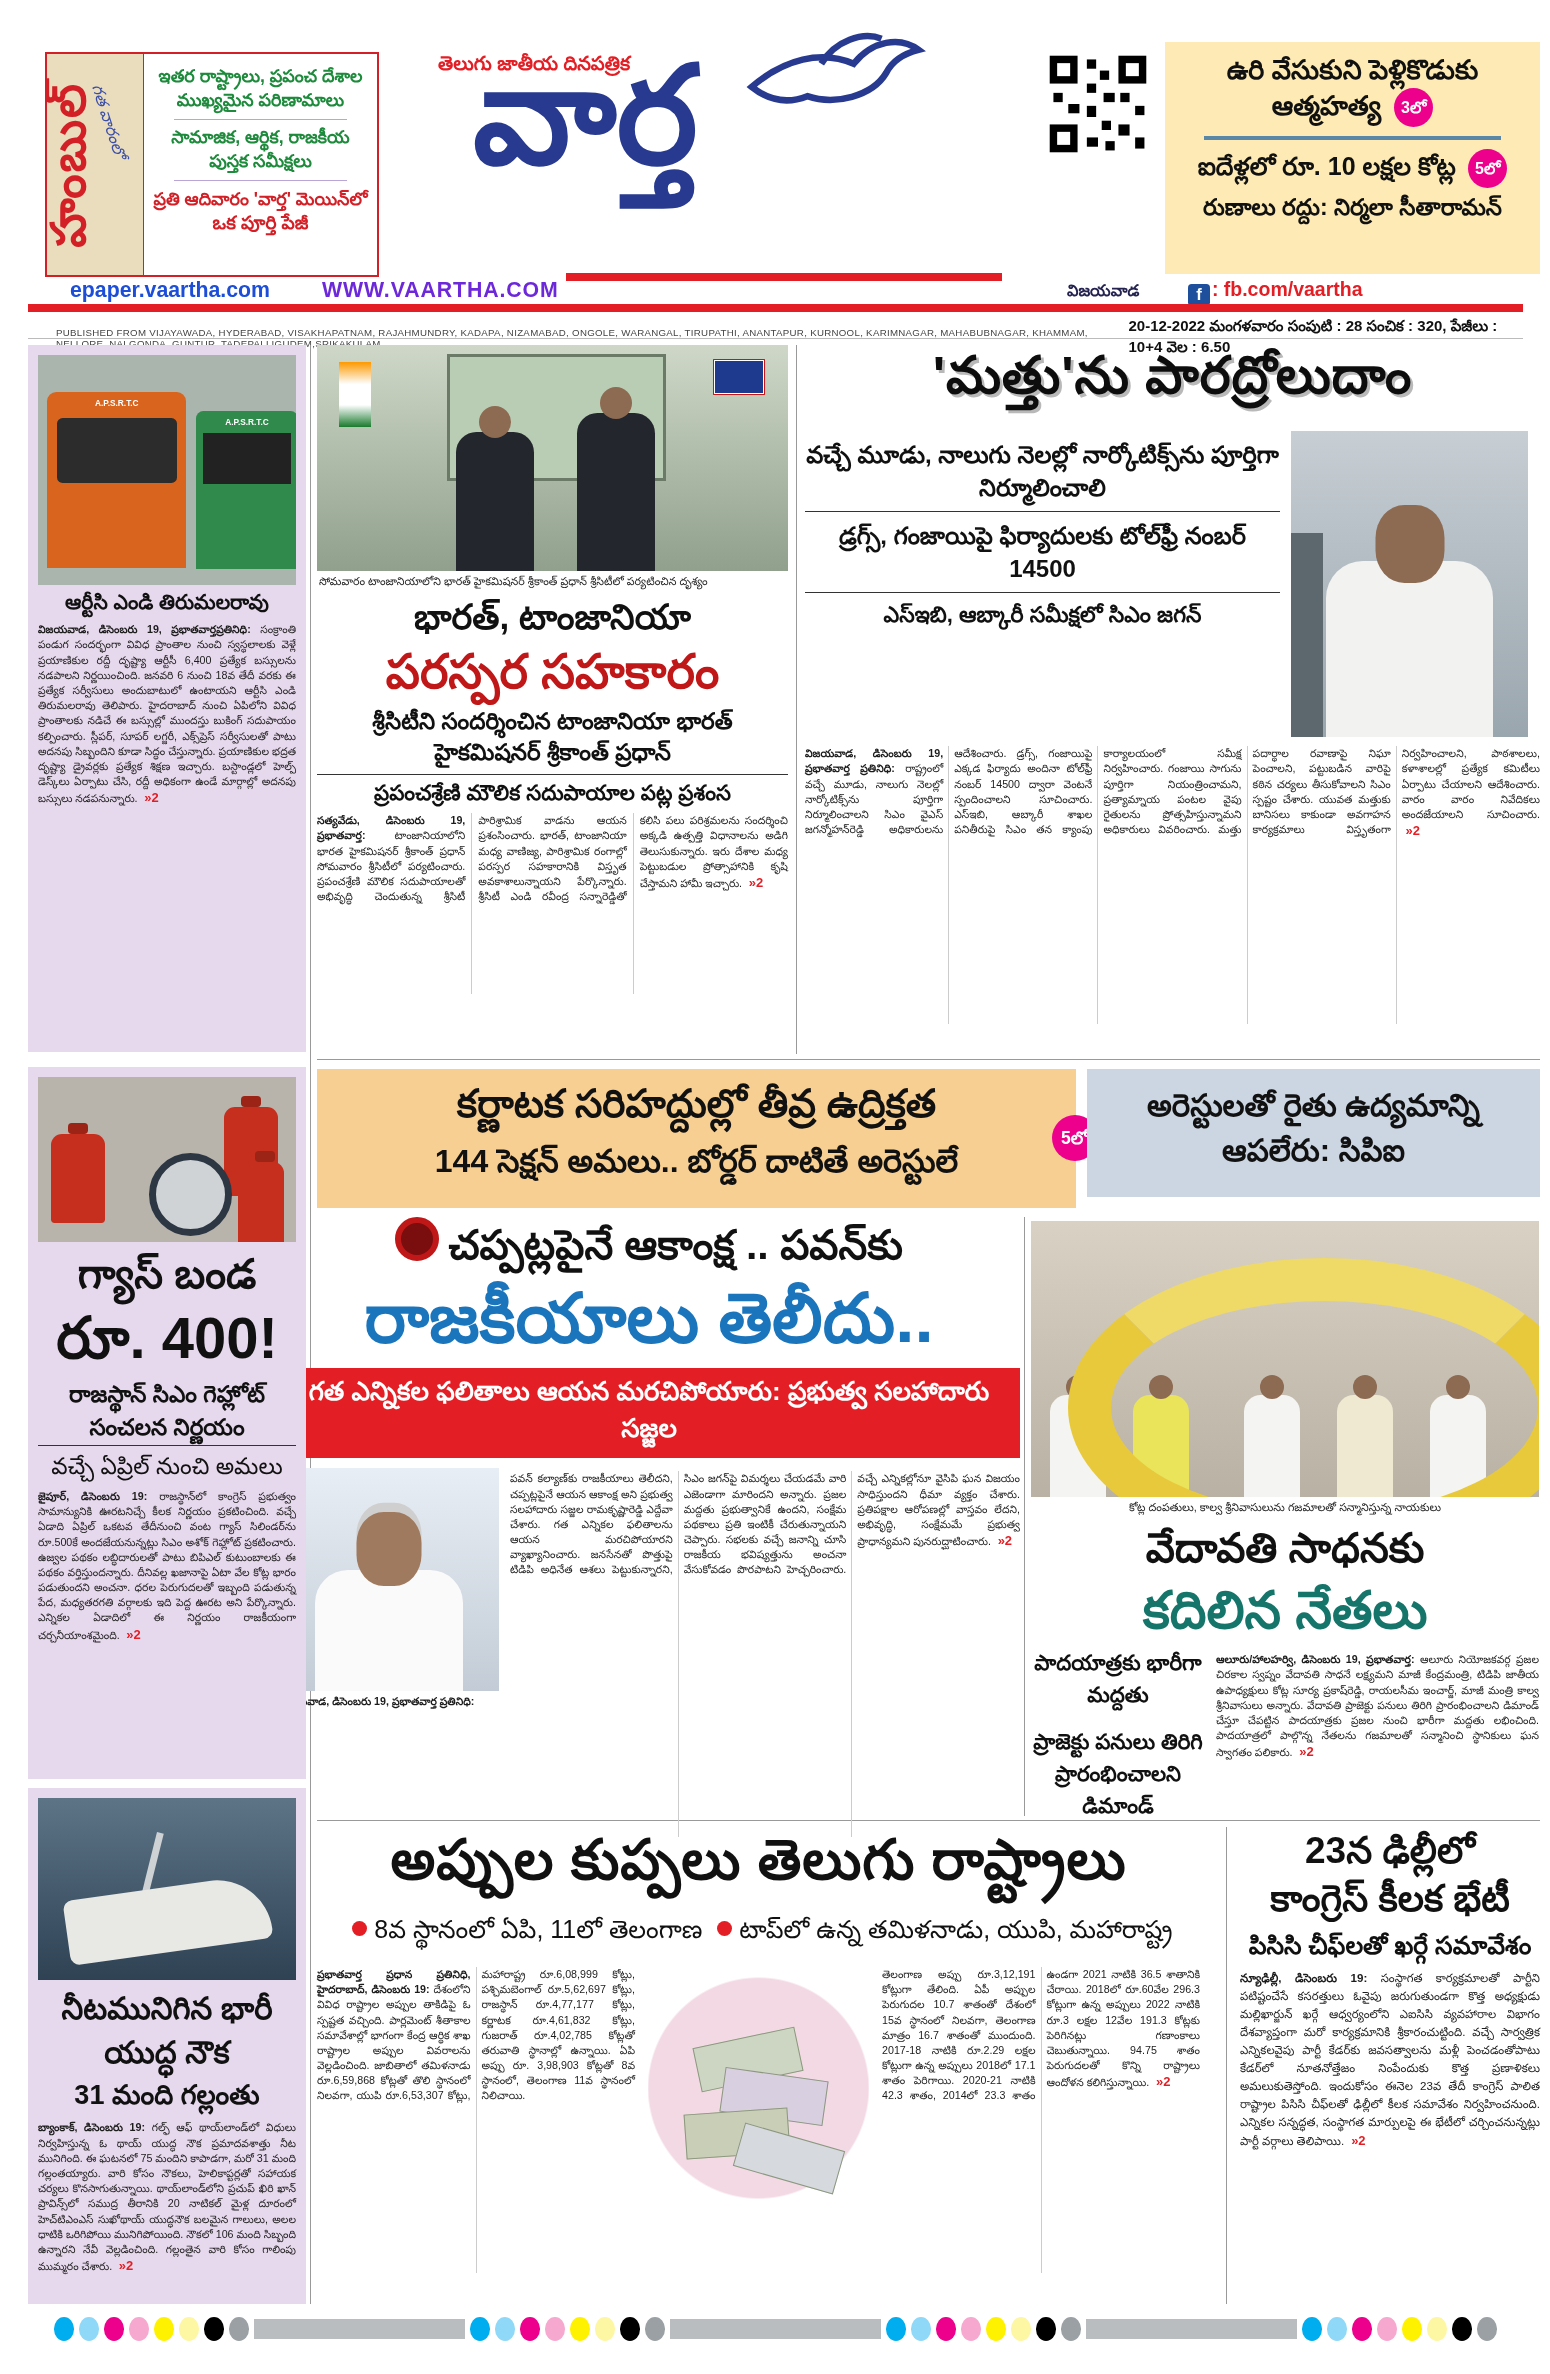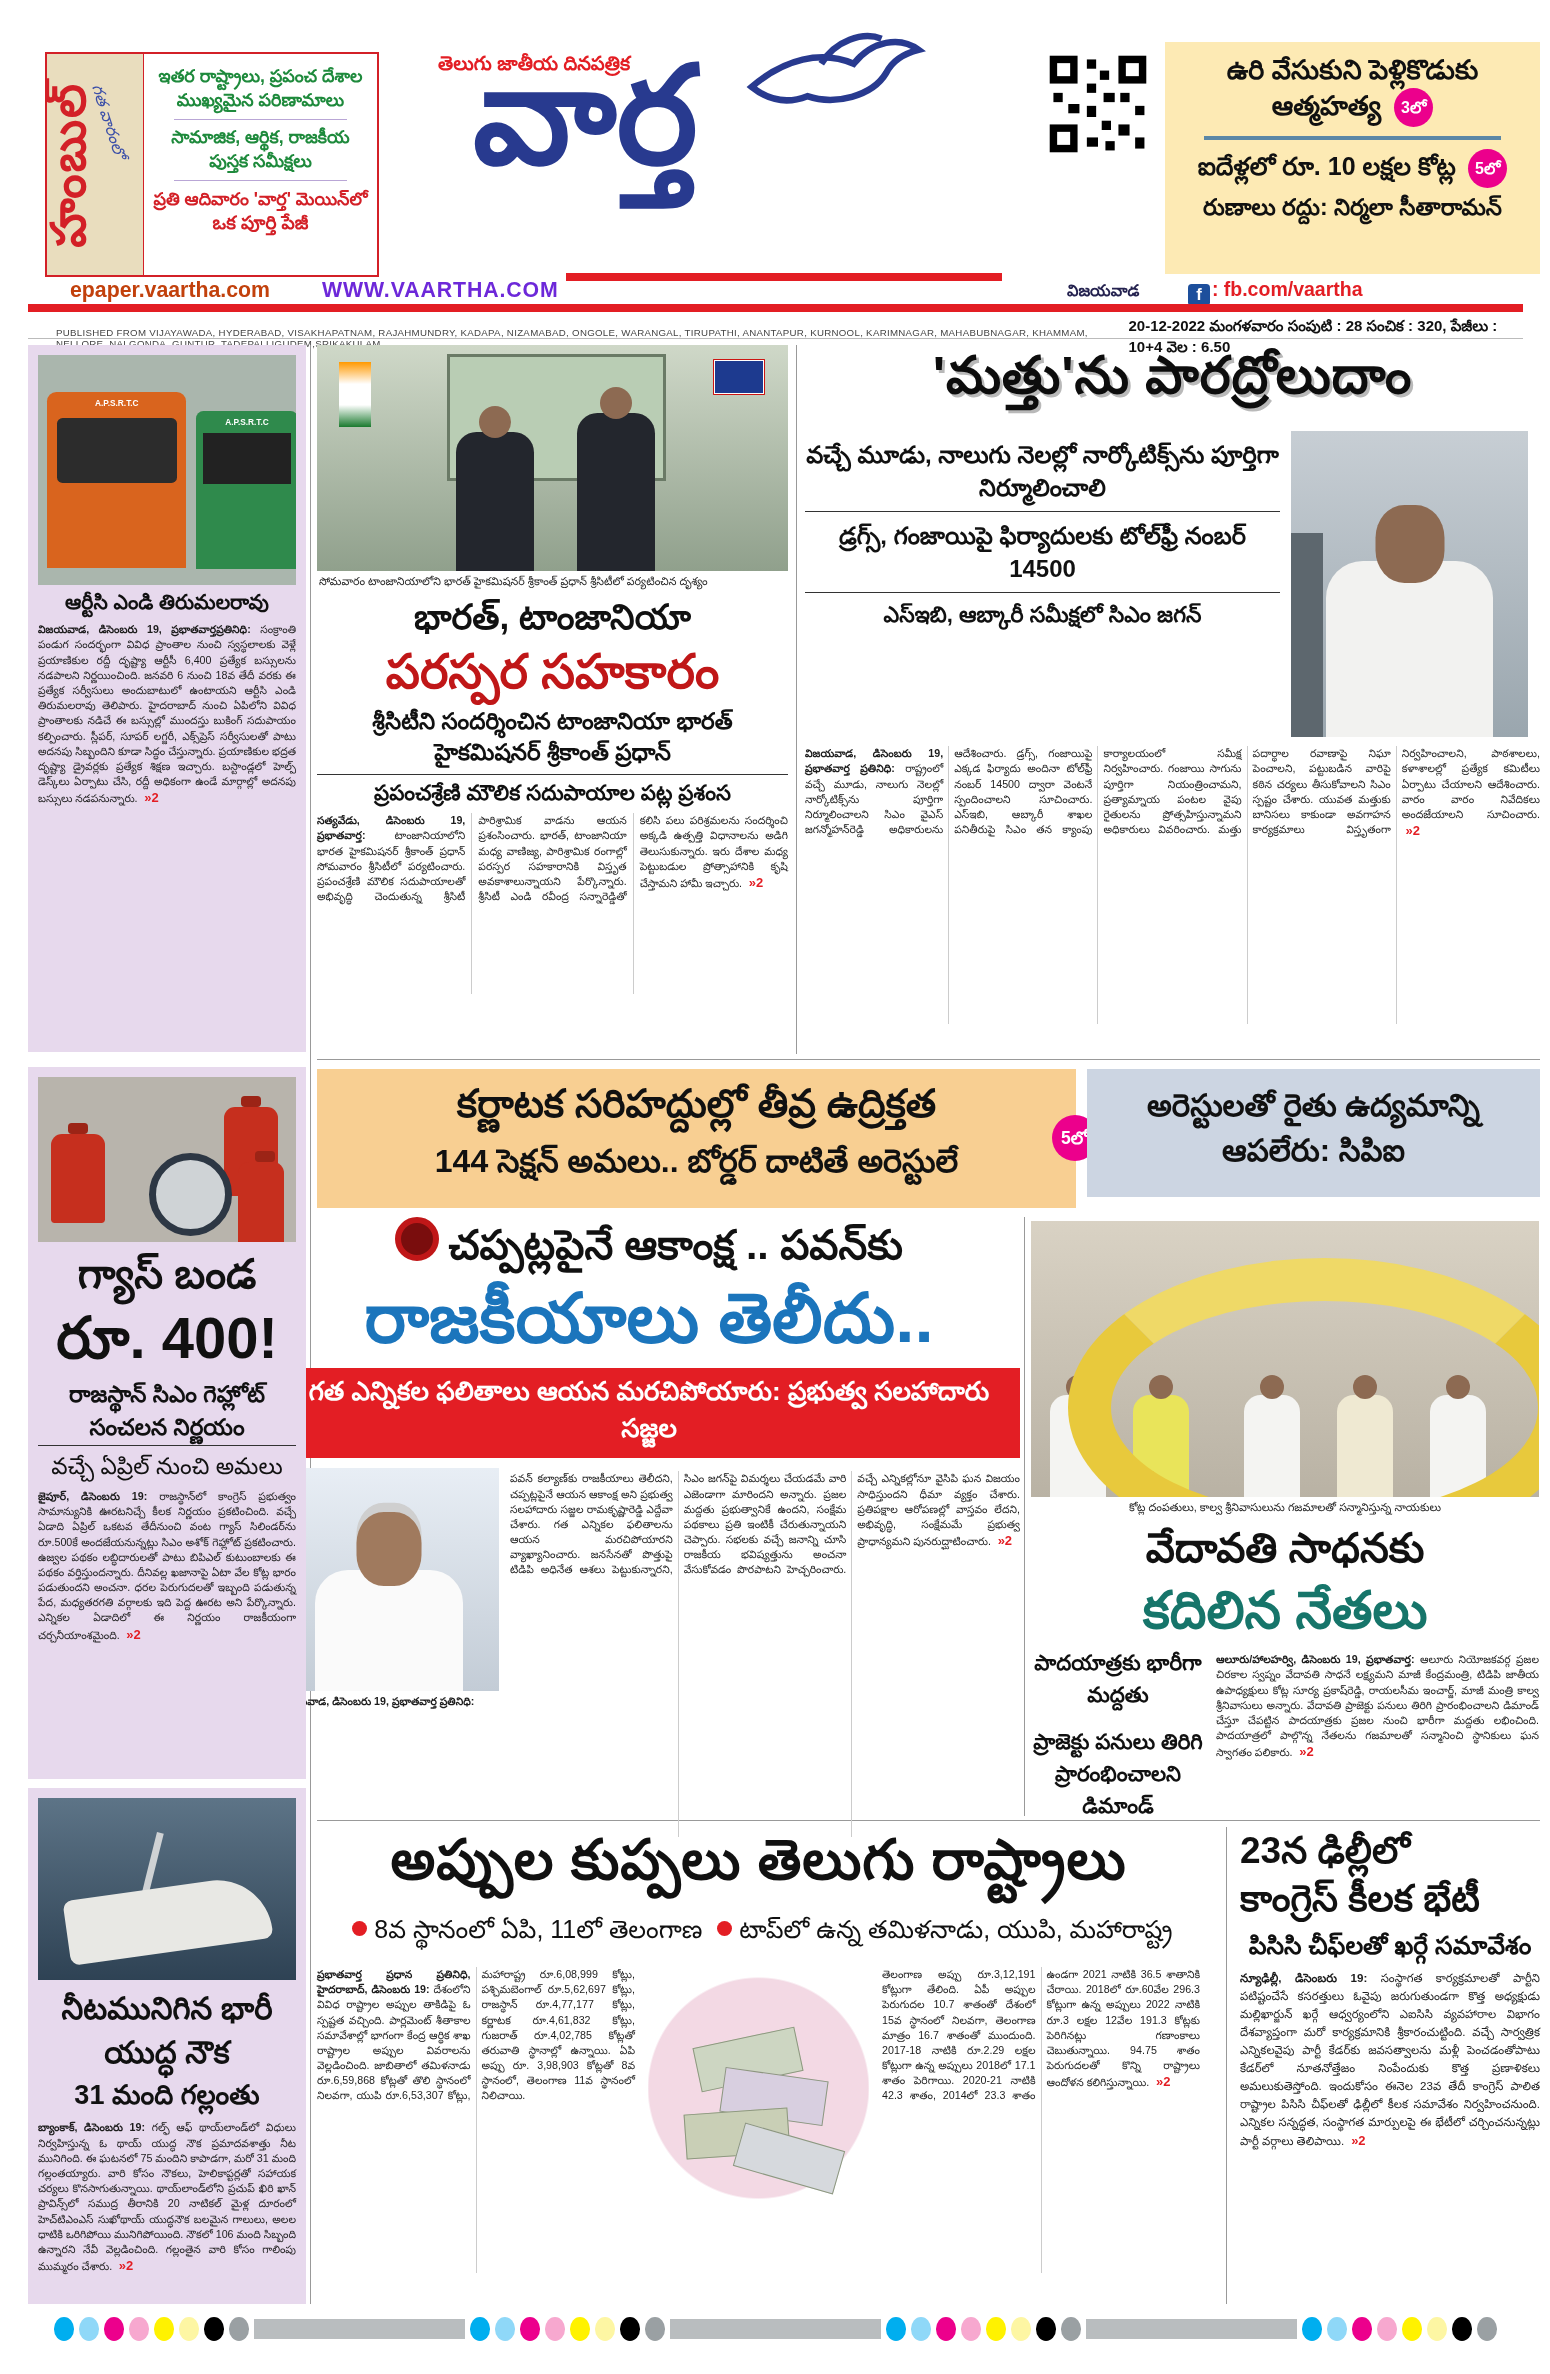--- a/index.html
+++ b/index.html
@@ -31,21 +31,21 @@
   .qr{left:1046px;top:52px;width:104px;height:104px;}
 
   .tr-box{left:1165px;top:42px;width:375px;height:232px;background:#fdeab4;padding:11px 7.4px;box-sizing:border-box;text-align:center;}
   .tr-line{font-size:27px;font-weight:bold;line-height:1.3;position:relative;}
   .badge{display:inline-block;width:39px;height:39px;border-radius:50%;background:#ec008c;color:#fff;
          font-size:16px;font-weight:bold;line-height:39px;text-align:center;vertical-align:middle;margin-left:5.6px;}
   .tr-div{height:3.7px;background:#5b87a6;margin:9.3px 32px;}
   .tr-small{font-size:23px;font-weight:bold;margin-top:5.6px;}
 
   .url-row{left:56px;top:278px;width:1484px;height:24px;font-weight:bold;}
-  .epaper{position:absolute;left:14px;color:#c2410c;font-size:21.3px;}
+  .epaper{position:absolute;left:14px;color:#1d4ed8;font-size:21.3px;}
   .site{position:absolute;left:266px;color:#6d28d9;font-size:21.3px;letter-spacing:0.9px;}
   .city{position:absolute;left:1011px;color:#24224f;font-size:16px;top:3.7px;}
   .fbwrap{position:absolute;left:1132px;top:0;color:#e31e24;font-size:19.5px;}
   .fbicon{display:inline-block;width:22px;height:22px;background:#1d4f9c;color:#fff;border-radius:3.7px;
           text-align:center;font-size:16.7px;line-height:22px;font-weight:bold;margin-right:1.9px;vertical-align:-3.7px;}
   .redbar{left:28px;top:304px;width:1495px;height:8.3px;background:#e31e24;}
   .pubrow{left:56px;top:317px;width:1447px;display:flex;justify-content:space-between;align-items:center;}
   .pubfrom{font-size:9.7px;color:#444;letter-spacing:0.3px;}
   .issue{font-size:15px;font-weight:bold;color:#111;}
   .hair{background:#bbb;height:0.9px;}
@@ -159,21 +159,21 @@
   .db-bullets{font-size:25px;font-weight:normal;text-align:center;margin-top:9.3px;}
   .rdot{display:inline-block;width:15px;height:15px;border-radius:50%;background:#e31e24;margin:0 7.4px;vertical-align:1.9px;}
   .db-grid{display:grid;grid-template-columns:1fr 221px 1fr;gap:13px;margin-top:13px;}
   .ph-money{height:278px;background:radial-gradient(circle at 50% 45%,#f3d9e4 0 58%,#fff 59%);position:relative;overflow:hidden;}
   .note{position:absolute;width:102px;height:43px;background:#cdd6c2;border:0.9px solid #8d977f;}
   .note.n2{background:#d9cfе0;}
   .db-colL,.db-colR{font-size:10.7px;}
 
   
   .cg-card{left:1226px;top:1827px;width:314px;height:477px;border-left:0.9px solid #999;padding-left:13px;box-sizing:border-box;}
-  .cg-h{font-size:37px;font-weight:bold;line-height:1.3;}
+  .cg-h{font-size:37px;font-weight:bold;text-align:center;line-height:1.3;}
   .cg-s{font-size:25px;font-weight:bold;text-align:center;margin-top:7.4px;}
 
   
   .color-bar{left:54px;top:2317px;width:1443px;height:24px;display:flex;align-items:center;gap:4.6px;}
   .dot{width:20.4px;height:24px;border-radius:50%;}
   .graybar{flex:1;height:20.4px;}
 </style>
 </head>
 <body>
 

